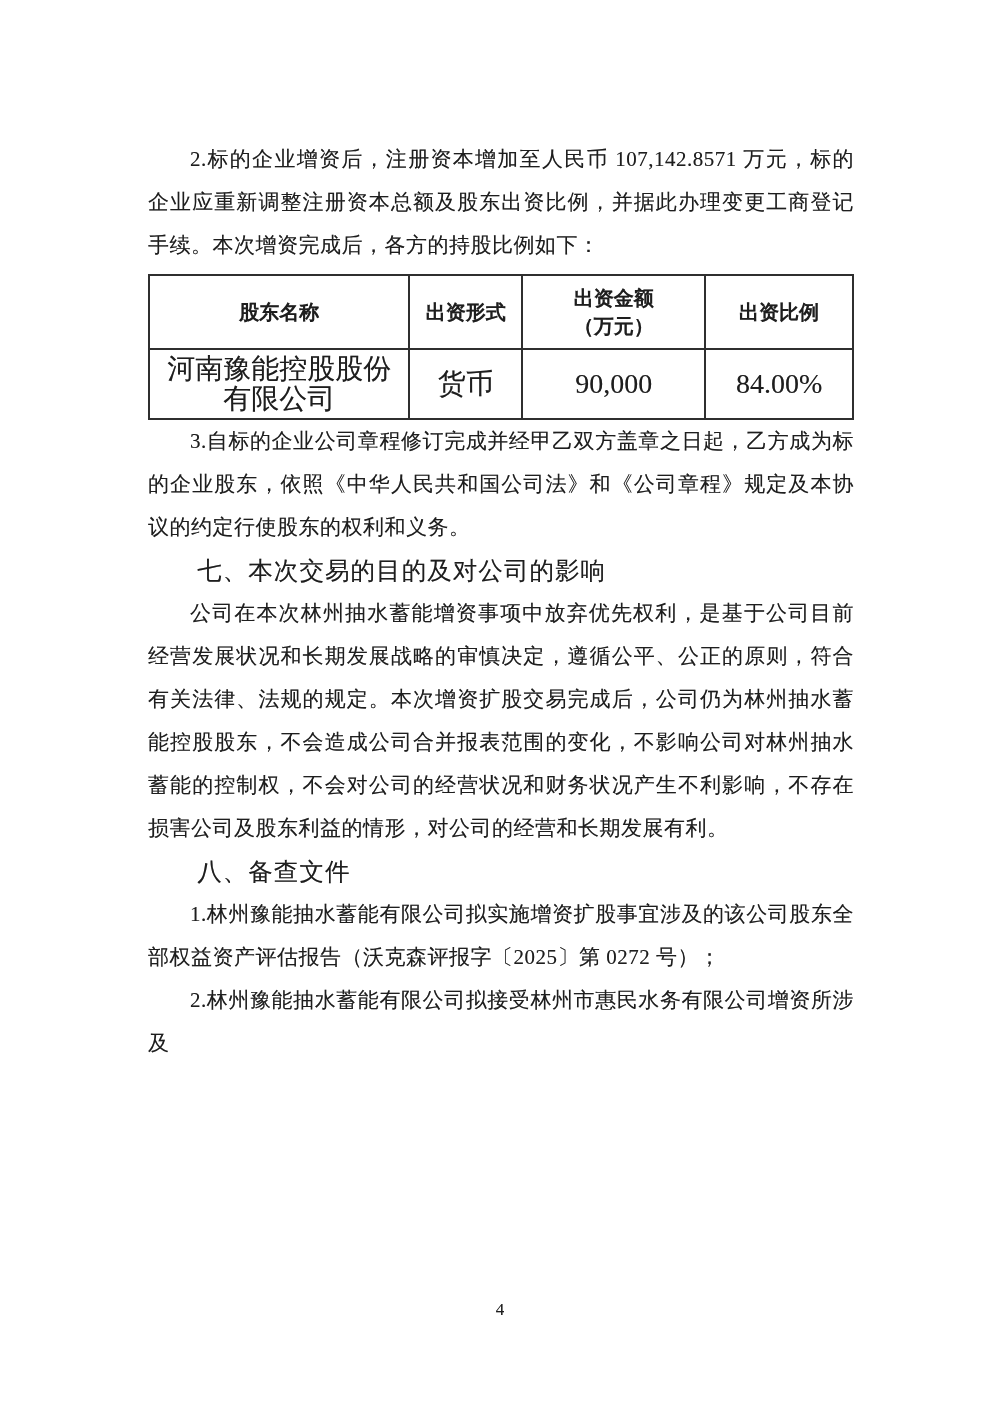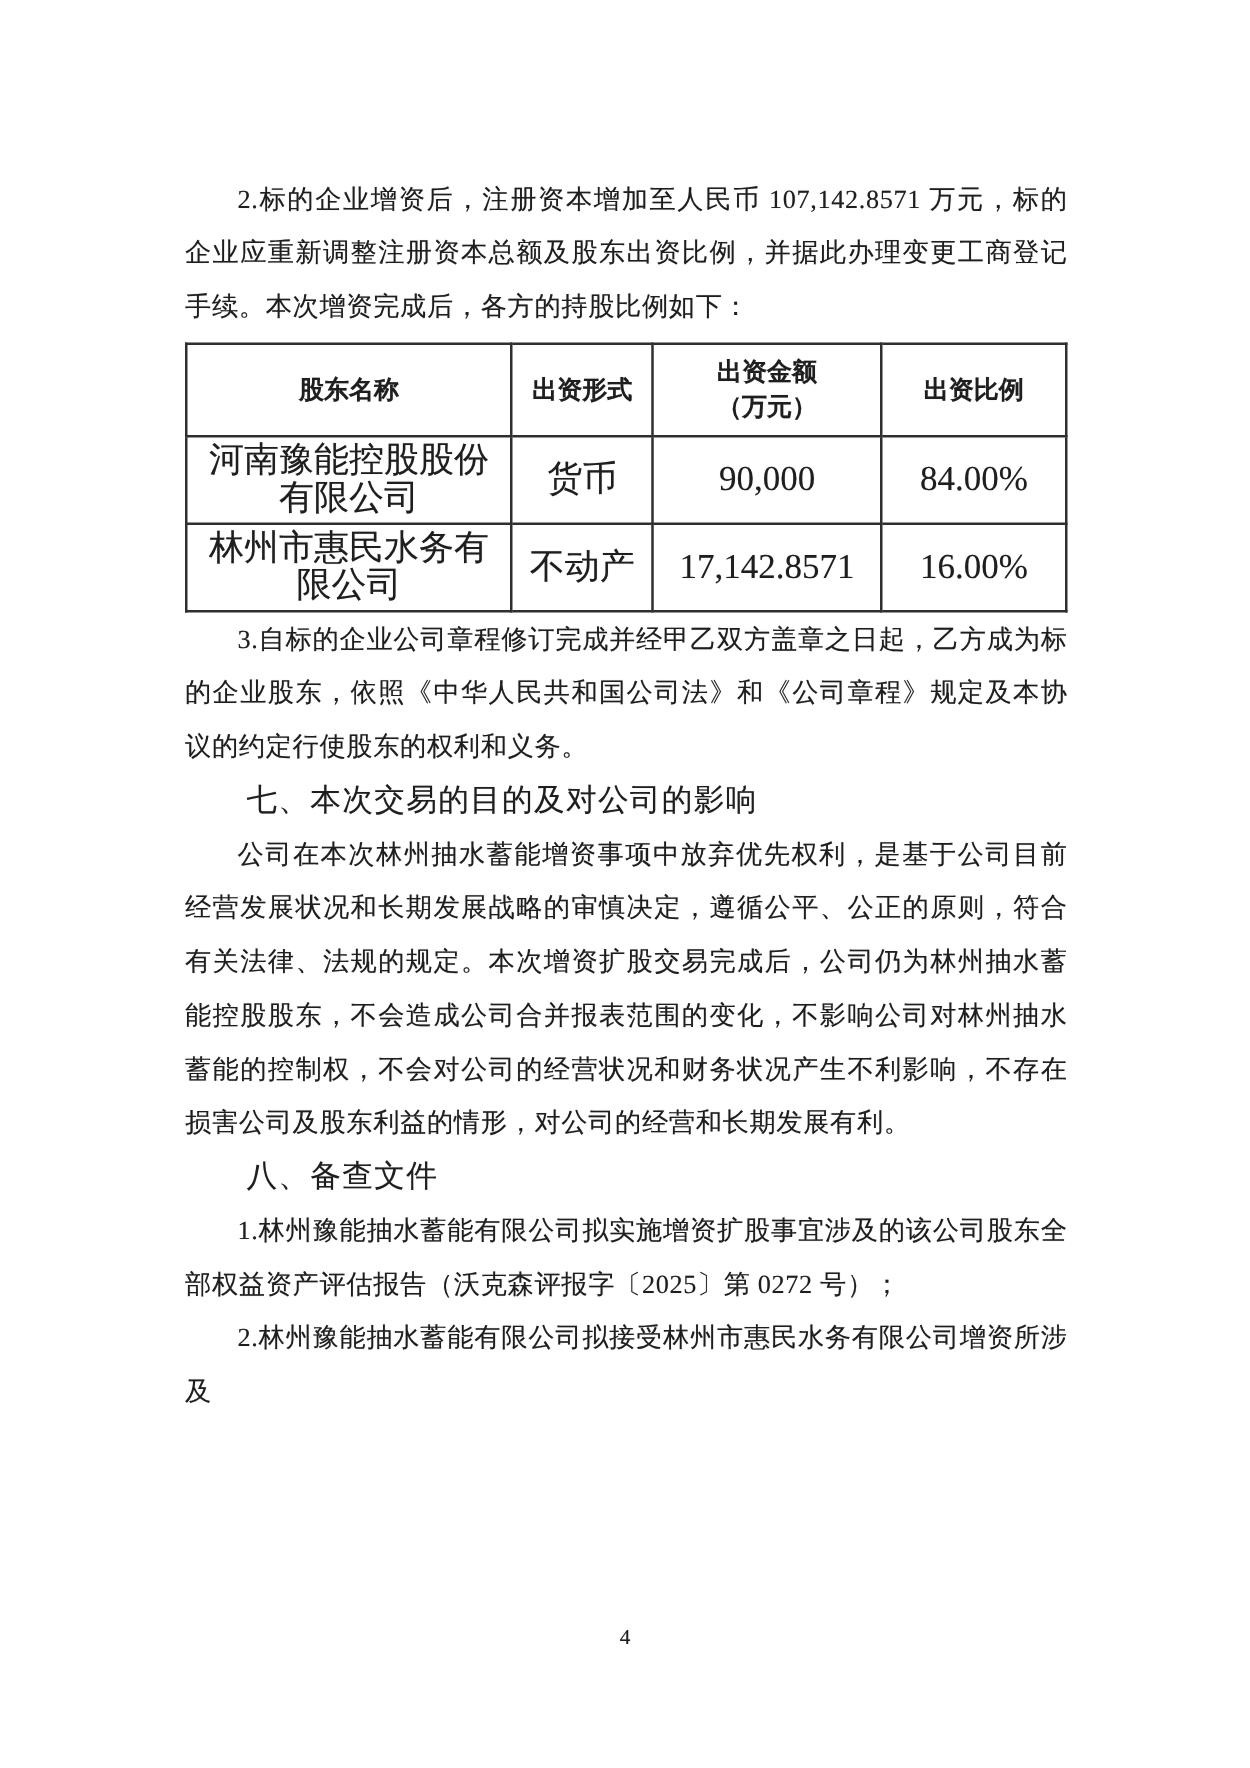--- a/index.html
+++ b/index.html
@@ -100,26 +100,20 @@
         <th>出资比例</th>
       </tr>
     </thead>
     <tbody>
       <tr>
         <td>河南豫能控股股份有限公司</td>
         <td>货币</td>
         <td>90,000</td>
         <td>84.00%</td>
       </tr>
-      <tr>
-        <td>林州市惠民水务有限公司</td>
-        <td>不动产</td>
-        <td>17,142.8571</td>
-        <td>16.00%</td>
-      </tr>
     </tbody>
   </table>
 
   <p class="para indent">3.自标的企业公司章程修订完成并经甲乙双方盖章之日起，乙方成为标的企业股东，依照《中华人民共和国公司法》和《公司章程》规定及本协议的约定行使股东的权利和义务。</p>
 
   <h3 class="heading">七、本次交易的目的及对公司的影响</h3>
 
 
   <p class="para indent">公司在本次林州抽水蓄能增资事项中放弃优先权利，是基于公司目前经营发展状况和长期发展战略的审慎决定，遵循公平、公正的原则，符合有关法律、法规的规定。本次增资扩股交易完成后，公司仍为林州抽水蓄能控股股东，不会造成公司合并报表范围的变化，不影响公司对林州抽水蓄能的控制权，不会对公司的经营状况和财务状况产生不利影响，不存在损害公司及股东利益的情形，对公司的经营和长期发展有利。</p>
 

